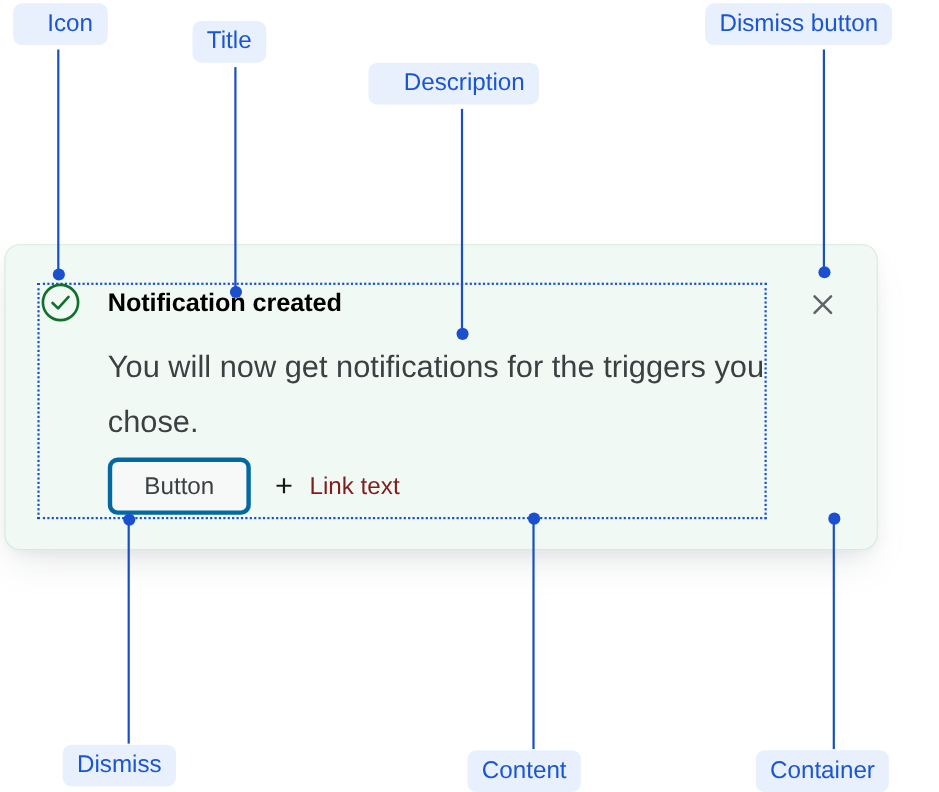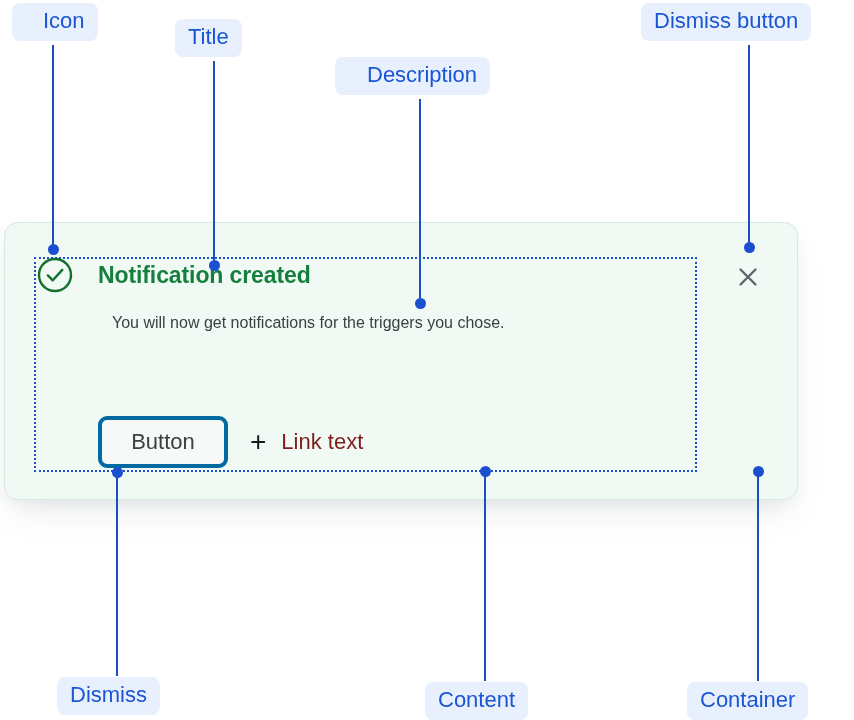--- a/index.html
+++ b/index.html
@@ -78,30 +78,30 @@
     width: 38px;
     height: 38px;
   }
 
   #title {
     position: absolute;
     left: 93px;
     top: 39px;
     font-size: 23px;
     font-weight: bold;
-    color: #15803d;
+    color: #000000;
     letter-spacing: -0.1px;
   }
 
   #description {
     position: absolute;
-    left: 107px;
+    left: 93px;
     top: 86px;
     width: 600px;
-    font-size: 16px;
+    font-size: 28px;
     font-weight: 400;
     color: #3c4043;
     line-height: 1.78;
   }
 
   #actions {
     position: absolute;
     left: 93px;
     top: 193px;
     display: flex;

